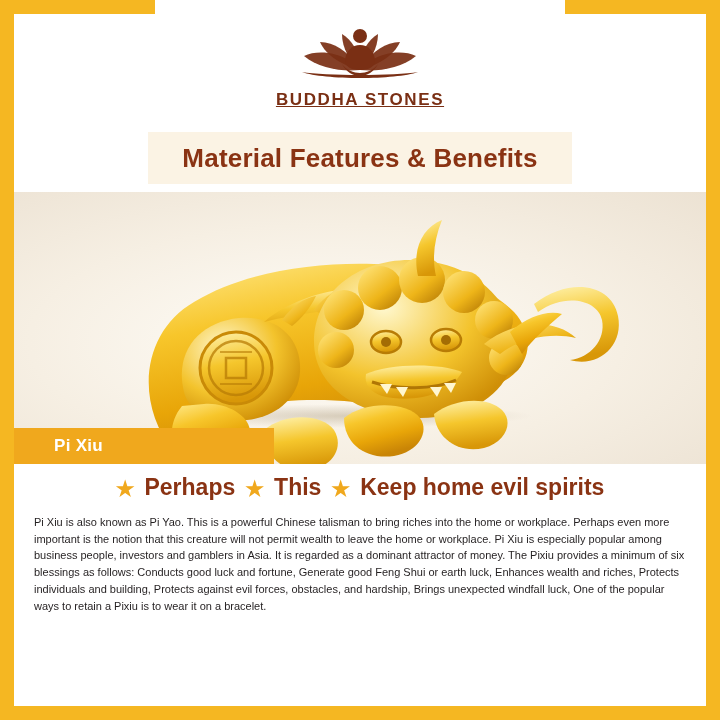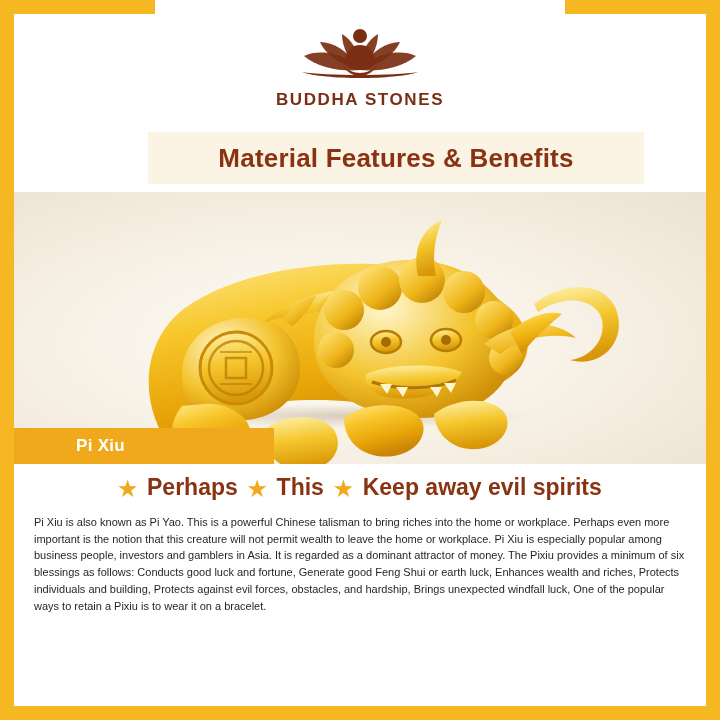--- a/index.html
+++ b/index.html
@@ -81,28 +81,29 @@
     height: 62px;
     position: relative;
   }
   .brand-name {
     margin-top: 6px;
     font-size: 17px;
     letter-spacing: 1.6px;
     font-weight: bold;
     color: #7a2f14;
     font-family: "Liberation Sans", sans-serif;
+    text-decoration: underline;
   }
 
   
   .title-band {
     position: absolute;
     left: 134px;
     top: 118px;
-    width: 496px;
+    width: 424px;
     height: 52px;
     background: #fbf3e4;
     display: flex;
     align-items: center;
     justify-content: center;
   }
   .title-band .title-text {
     font-size: 26px;
     font-weight: bold;
     color: #8a3313;
@@ -142,21 +143,21 @@
   }
   .caption-band {
     position: absolute;
     left: 0;
     bottom: 0;
     width: 260px;
     height: 36px;
     background: #f0a81d;
     display: flex;
     align-items: center;
-    padding-left: 62px;
+    padding-left: 40px;
     box-sizing: border-box;
     text-align: center;
   }
   .caption-band .caption-text {
     color: #ffffff;
     font-weight: bold;
     font-size: 17px;
     letter-spacing: 0.3px;
   }
 
@@ -348,20 +349,20 @@
       </div>
     </div>
 
     <div class="benefits">
       <div class="benefits-row">
         <span class="star">★</span>
         <span>Perhaps</span>
         <span class="star">★</span>
         <span>This</span>
         <span class="star">★</span>
-        <span>Keep away evil spirits</span>
+        <span>Keep home evil spirits</span>
       </div>
     </div>
 
     <div class="body-text">Pi Xiu is also known as Pi Yao. This is a powerful Chinese talisman to bring riches into the home or workplace. Perhaps even more important is the notion that this creature will not permit wealth to leave the home or workplace. Pi Xiu is especially popular among business people, investors and gamblers in Asia. It is regarded as a dominant attractor of money. The Pixiu provides a minimum of six blessings as follows: Conducts good luck and fortune, Generate good Feng Shui or earth luck, Enhances wealth and riches, Protects individuals and building, Protects against evil forces, obstacles, and hardship, Brings unexpected windfall luck, One of the popular ways to retain a Pixiu is to wear it on a bracelet.</div>
 
   </div>
 </div>
 
 </body></html>

